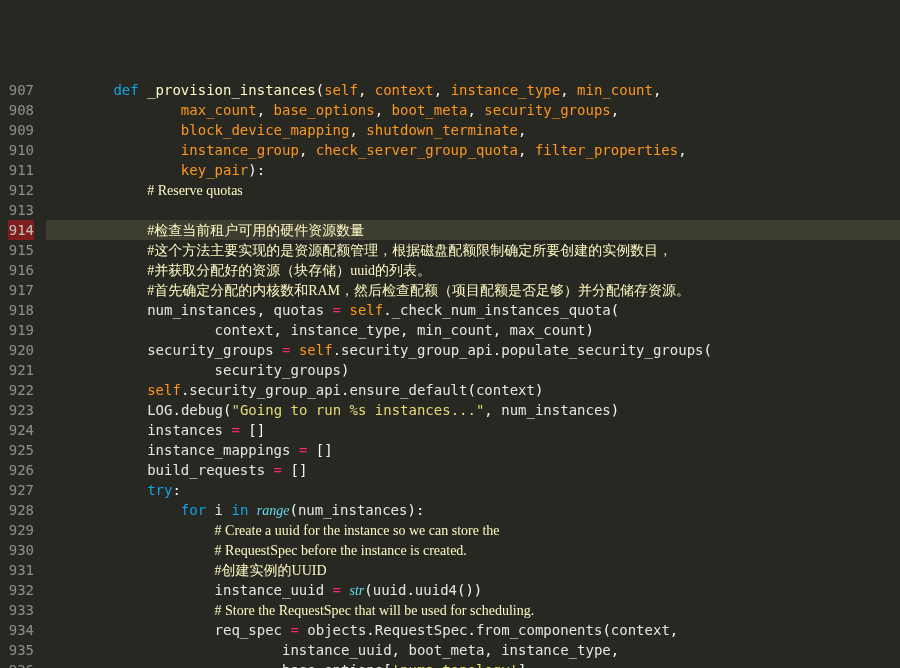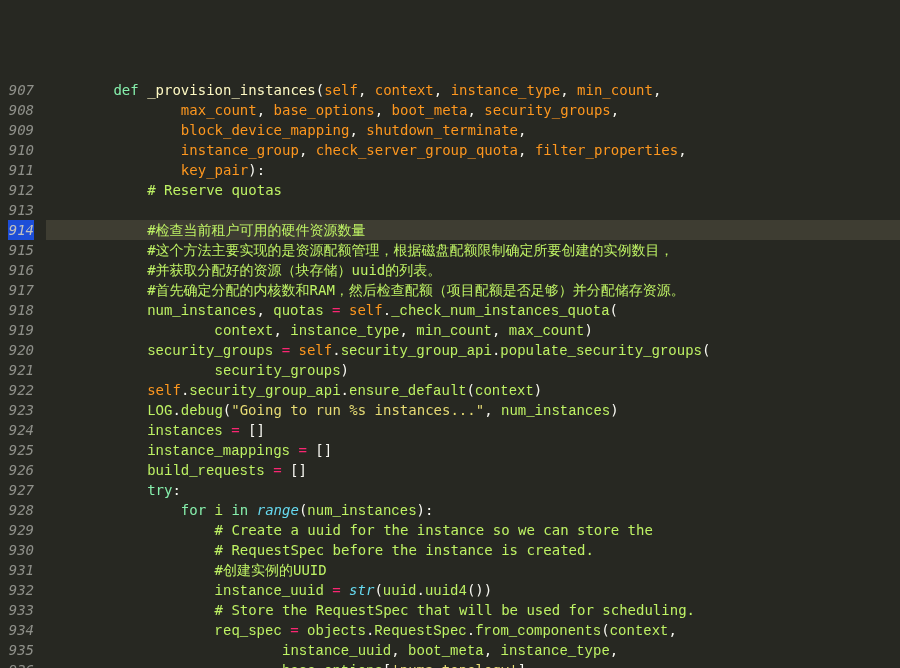--- a/index.html
+++ b/index.html
@@ -17,34 +17,34 @@
   .editor { display: flex; }
   .gutter {
     background: #272822;
     color: #8f908a;
     text-align: right;
     padding: 0 12px 0 8px;
     user-select: none;
     flex-shrink: 0;
     width: 46px;
   }
-  .gutter .ln { height: 20px; font-style: italic; }
-  .gutter .hl { background: #1d4ed8; color: #c2c2bf; }
+  .gutter .ln { height: 20px; }
+  .gutter .hl { background: #7f1d1d; color: #c2c2bf; }
   .code { flex: 1; position: relative; }
   .line { height: 20px; }
   .line.hl { background: #3e3d32; }
-  .kw   { color: #86efac; }   
+  .kw   { color: #0ea5e9; }   
   .fn   { color: #fef9c3; }   
   .prm  { color: #fd971f; }   
   .str  { color: #e6db74; }   
-  .cmt  { color: #bef264; }   
-  .bi   { color: #66d9ef; font-style: italic; } 
+  .cmt  { color: #fef9c3; font-family: Liberation Serif, serif; }   
+  .bi   { color: #66d9ef; font-style: italic; font-family: Liberation Serif, serif; } 
   .op   { color: #f92672; }
   .pn   { color: #f8f8f2; }
-  .id   { color: #bef264; font-family: Liberation Mono, monospace; }
+  .id   { color: #e5e5e5; }
 </style>
 </head>
 <body>
 
 
 
 <div class="editor">
   <div class="gutter" id="gutter"><div class="ln">907</div><div class="ln">908</div><div class="ln">909</div><div class="ln">910</div><div class="ln">911</div><div class="ln">912</div><div class="ln">913</div><div class="ln hl">914</div><div class="ln">915</div><div class="ln">916</div><div class="ln">917</div><div class="ln">918</div><div class="ln">919</div><div class="ln">920</div><div class="ln">921</div><div class="ln">922</div><div class="ln">923</div><div class="ln">924</div><div class="ln">925</div><div class="ln">926</div><div class="ln">927</div><div class="ln">928</div><div class="ln">929</div><div class="ln">930</div><div class="ln">931</div><div class="ln">932</div><div class="ln">933</div><div class="ln">934</div><div class="ln">935</div><div class="ln">936</div></div>
   <div class="code" id="code"><div class="line"><span>        </span><span class="kw">def </span><span class="fn">_provision_instances</span><span class="pn">(</span><span class="prm">self</span><span class="pn">, </span><span class="prm">context</span><span class="pn">, </span><span class="prm">instance_type</span><span class="pn">, </span><span class="prm">min_count</span><span class="pn">,</span></div><div class="line"><span>                </span><span class="prm">max_count</span><span class="pn">, </span><span class="prm">base_options</span><span class="pn">, </span><span class="prm">boot_meta</span><span class="pn">, </span><span class="prm">security_groups</span><span class="pn">,</span></div><div class="line"><span>                </span><span class="prm">block_device_mapping</span><span class="pn">, </span><span class="prm">shutdown_terminate</span><span class="pn">,</span></div><div class="line"><span>                </span><span class="prm">instance_group</span><span class="pn">, </span><span class="prm">check_server_group_quota</span><span class="pn">, </span><span class="prm">filter_properties</span><span class="pn">,</span></div><div class="line"><span>                </span><span class="prm">key_pair</span><span class="pn">):</span></div><div class="line"><span>            </span><span class="cmt"># Reserve quotas</span></div><div class="line"><span></span></div><div class="line hl"><span>            </span><span class="cmt">#检查当前租户可用的硬件资源数量</span></div><div class="line"><span>            </span><span class="cmt">#这个方法主要实现的是资源配额管理，根据磁盘配额限制确定所要创建的实例数目，</span></div><div class="line"><span>            </span><span class="cmt">#并获取分配好的资源（块存储）uuid的列表。</span></div><div class="line"><span>            </span><span class="cmt">#首先确定分配的内核数和RAM，然后检查配额（项目配额是否足够）并分配储存资源。</span></div><div class="line"><span>            </span><span class="id">num_instances</span><span class="pn">, </span><span class="id">quotas</span><span class="pn"> </span><span class="op">=</span><span class="pn"> </span><span class="prm">self</span><span class="pn">.</span><span class="id">_check_num_instances_quota</span><span class="pn">(</span></div><div class="line"><span>                    </span><span class="id">context</span><span class="pn">, </span><span class="id">instance_type</span><span class="pn">, </span><span class="id">min_count</span><span class="pn">, </span><span class="id">max_count</span><span class="pn">)</span></div><div class="line"><span>            </span><span class="id">security_groups</span><span class="pn"> </span><span class="op">=</span><span class="pn"> </span><span class="prm">self</span><span class="pn">.</span><span class="id">security_group_api</span><span class="pn">.</span><span class="id">populate_security_groups</span><span class="pn">(</span></div><div class="line"><span>                    </span><span class="id">security_groups</span><span class="pn">)</span></div><div class="line"><span>            </span><span class="prm">self</span><span class="pn">.</span><span class="id">security_group_api</span><span class="pn">.</span><span class="id">ensure_default</span><span class="pn">(</span><span class="id">context</span><span class="pn">)</span></div><div class="line"><span>            </span><span class="id">LOG</span><span class="pn">.</span><span class="id">debug</span><span class="pn">(</span><span class="str">"Going to run %s instances..."</span><span class="pn">, </span><span class="id">num_instances</span><span class="pn">)</span></div><div class="line"><span>            </span><span class="id">instances</span><span class="pn"> </span><span class="op">=</span><span class="pn"> []</span></div><div class="line"><span>            </span><span class="id">instance_mappings</span><span class="pn"> </span><span class="op">=</span><span class="pn"> []</span></div><div class="line"><span>            </span><span class="id">build_requests</span><span class="pn"> </span><span class="op">=</span><span class="pn"> []</span></div><div class="line"><span>            </span><span class="kw">try</span><span class="pn">:</span></div><div class="line"><span>                </span><span class="kw">for</span><span class="pn"> </span><span class="id">i</span><span class="pn"> </span><span class="kw">in</span><span class="pn"> </span><span class="bi">range</span><span class="pn">(</span><span class="id">num_instances</span><span class="pn">):</span></div><div class="line"><span>                    </span><span class="cmt"># Create a uuid for the instance so we can store the</span></div><div class="line"><span>                    </span><span class="cmt"># RequestSpec before the instance is created.</span></div><div class="line"><span>                    </span><span class="cmt">#创建实例的UUID</span></div><div class="line"><span>                    </span><span class="id">instance_uuid</span><span class="pn"> </span><span class="op">=</span><span class="pn"> </span><span class="bi">str</span><span class="pn">(</span><span class="id">uuid</span><span class="pn">.</span><span class="id">uuid4</span><span class="pn">())</span></div><div class="line"><span>                    </span><span class="cmt"># Store the RequestSpec that will be used for scheduling.</span></div><div class="line"><span>                    </span><span class="id">req_spec</span><span class="pn"> </span><span class="op">=</span><span class="pn"> </span><span class="id">objects</span><span class="pn">.</span><span class="id">RequestSpec</span><span class="pn">.</span><span class="id">from_components</span><span class="pn">(</span><span class="id">context</span><span class="pn">,</span></div><div class="line"><span>                            </span><span class="id">instance_uuid</span><span class="pn">, </span><span class="id">boot_meta</span><span class="pn">, </span><span class="id">instance_type</span><span class="pn">,</span></div><div class="line"><span>                            </span><span class="id">base_options</span><span class="pn">[</span><span class="str">'numa_topology'</span><span class="pn">],</span></div></div>
 </div>

